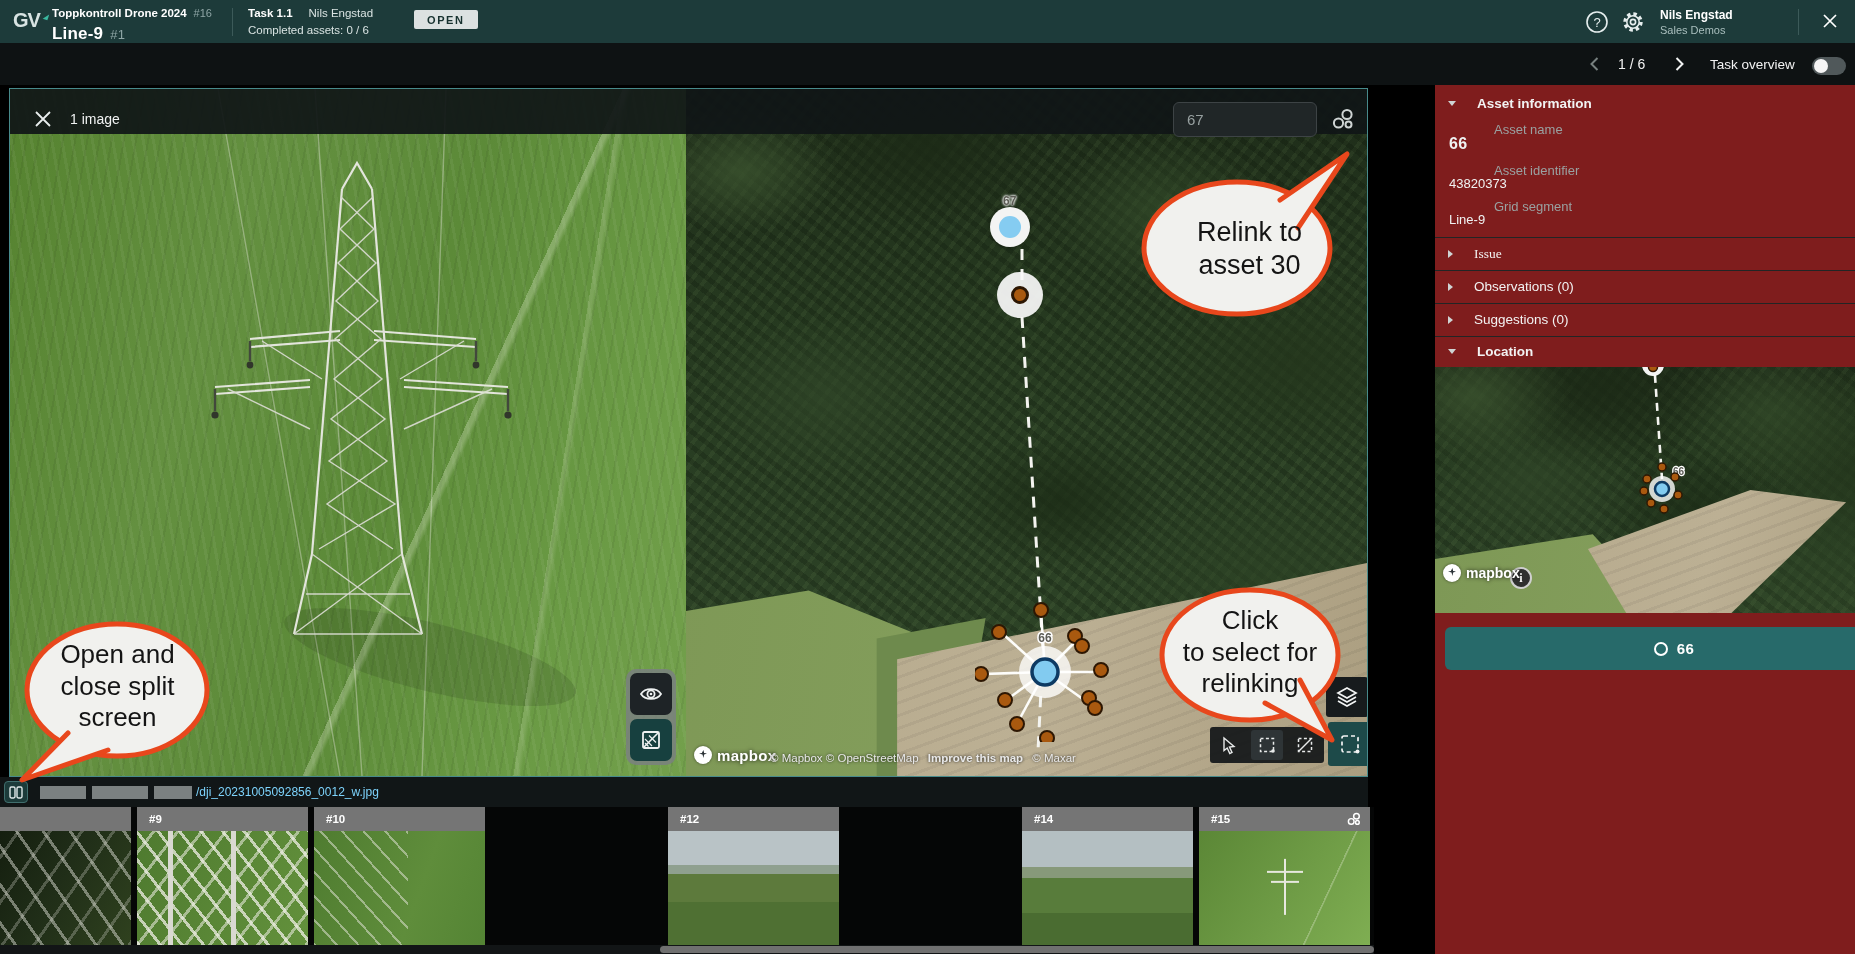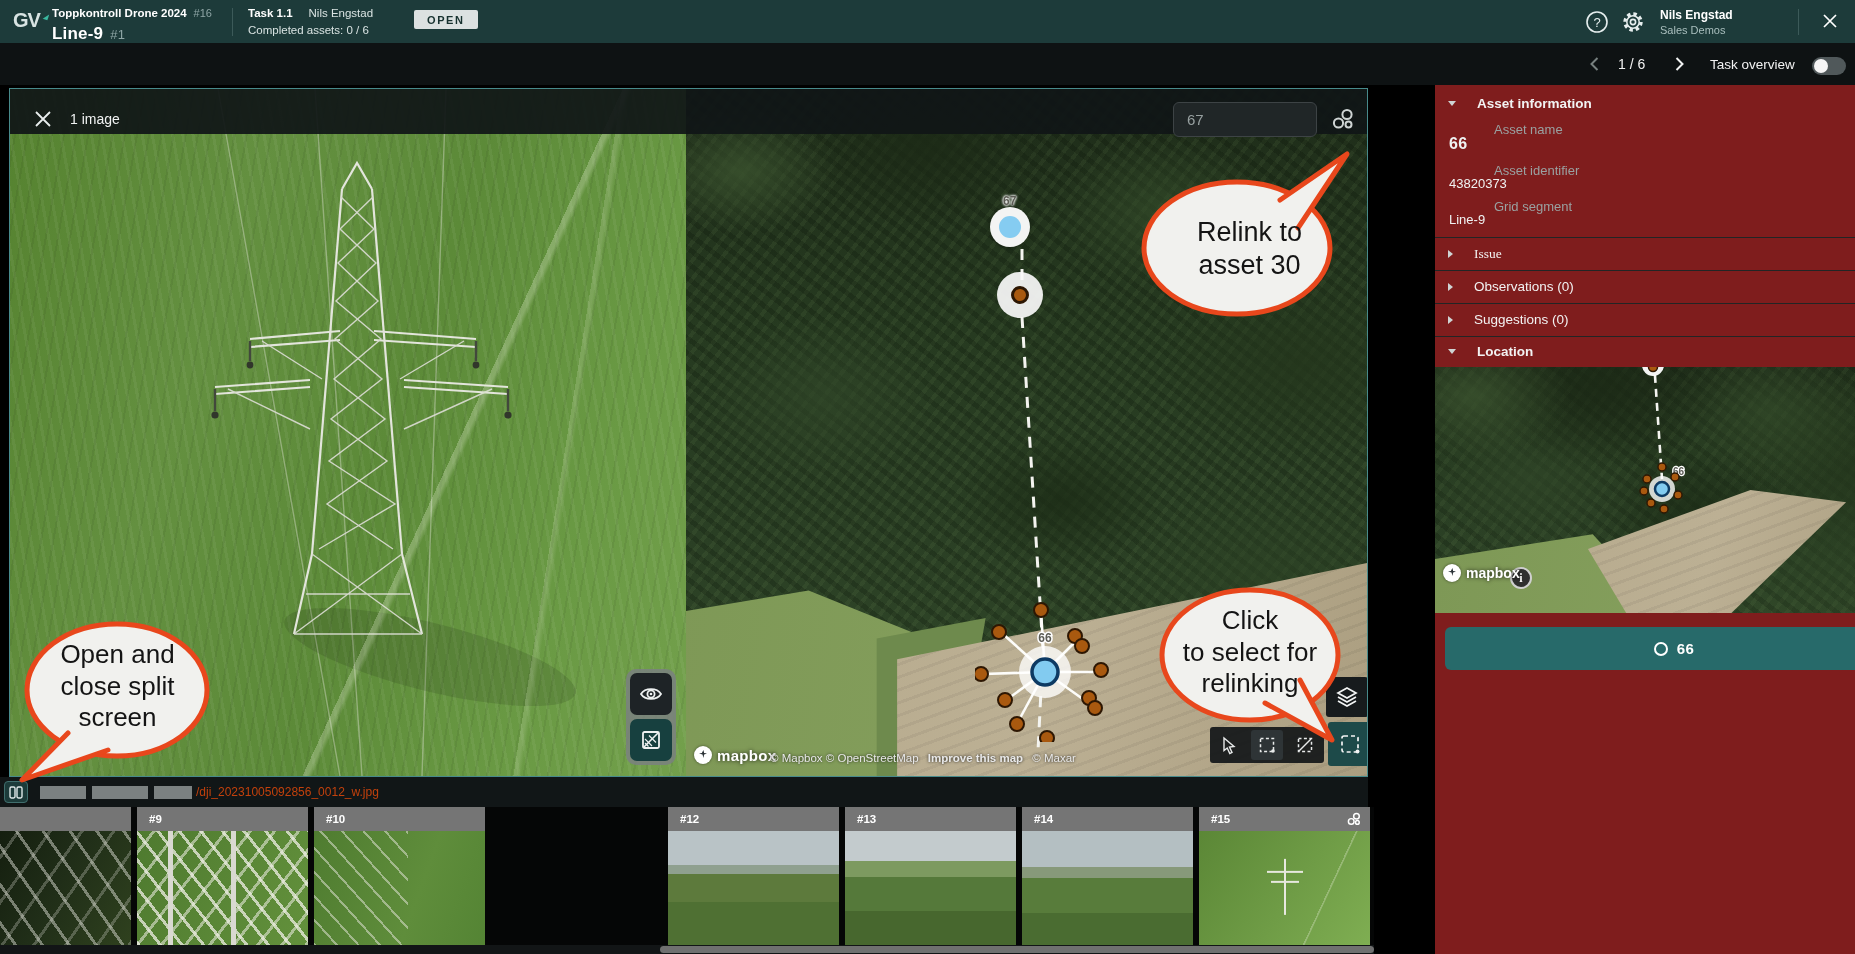--- a/index.html
+++ b/index.html
@@ -112,21 +112,21 @@
     border-radius:10px; padding:4px; display:flex; flex-direction:column; gap:4px; z-index:4; }
   .pc-btn { width:42px; height:42px; border-radius:7px; display:flex; align-items:center; justify-content:center; color:#eef1f1; cursor:pointer; }
   .pc-eye { background:#1e2326; }
   .pc-split { background:#17403f; }
 
   
   #filebar { position:absolute; left:0; top:777px; width:1368px; height:30px; background:#111617; z-index:10; }
   #split-toggle { position:absolute; left:4px; top:4px; width:24px; height:22px; background:#1c3b3a;
     border:1px solid #406e6d; border-radius:4px; display:flex; align-items:center; justify-content:center; color:#dfe8e8; cursor:pointer; }
   .redact { position:absolute; top:9px; height:13px; background:#8e9494; filter:blur(.6px); opacity:.85; }
-  #filename { position:absolute; left:196px; top:8px; color:#c2410c; font-size:12px; }
+  #filename { position:absolute; left:196px; top:8px; color:#7dd3fc; font-size:12px; }
 
   
   #filmstrip { position:absolute; left:0; top:807px; width:1374px; height:138px; background:#050606; overflow:hidden; z-index:10; }
   .fs-cell { position:absolute; top:0; width:171px; height:138px; background:#0a0c0c; cursor:pointer; }
   .fs-head { position:absolute; left:0; top:0; right:0; height:24px; background:#757575; display:flex; align-items:center; padding:0 8px 0 12px; }
   .fs-label { color:#fff; font-size:11.5px; font-weight:bold; flex:1; }
   .fs-img { position:absolute; left:0; top:24px; right:0; bottom:0; }
   .fs-cell.sel { outline:3px solid #4da4a5; outline-offset:-3px; }
   .k-lattice-dark { background:
       repeating-linear-gradient(55deg, rgba(214,216,206,.5) 0 3px, transparent 3px 22px),
@@ -445,26 +445,20 @@
         <span class="fs-label">#10</span>
       </div>
       <div class="fs-img k-grass-lattice"></div>
     </div>
     <div class="fs-cell" style="left: 668px;">
       <div class="fs-head">
         <span class="fs-label">#12</span>
       </div>
       <div class="fs-img k-horizon-a"></div>
     </div>
-    <div class="fs-cell" style="left: 845px;">
-      <div class="fs-head">
-        <span class="fs-label">#13</span>
-      </div>
-      <div class="fs-img k-horizon-b"></div>
-    </div>
     <div class="fs-cell" style="left: 1022px;">
       <div class="fs-head">
         <span class="fs-label">#14</span>
       </div>
       <div class="fs-img k-horizon-c"></div>
     </div>
     <div class="fs-cell sel" style="left: 1199px;">
       <div class="fs-head">
         <span class="fs-label">#15</span>
         <svg class="ic" width="16" height="16" viewBox="0 0 26 26">

